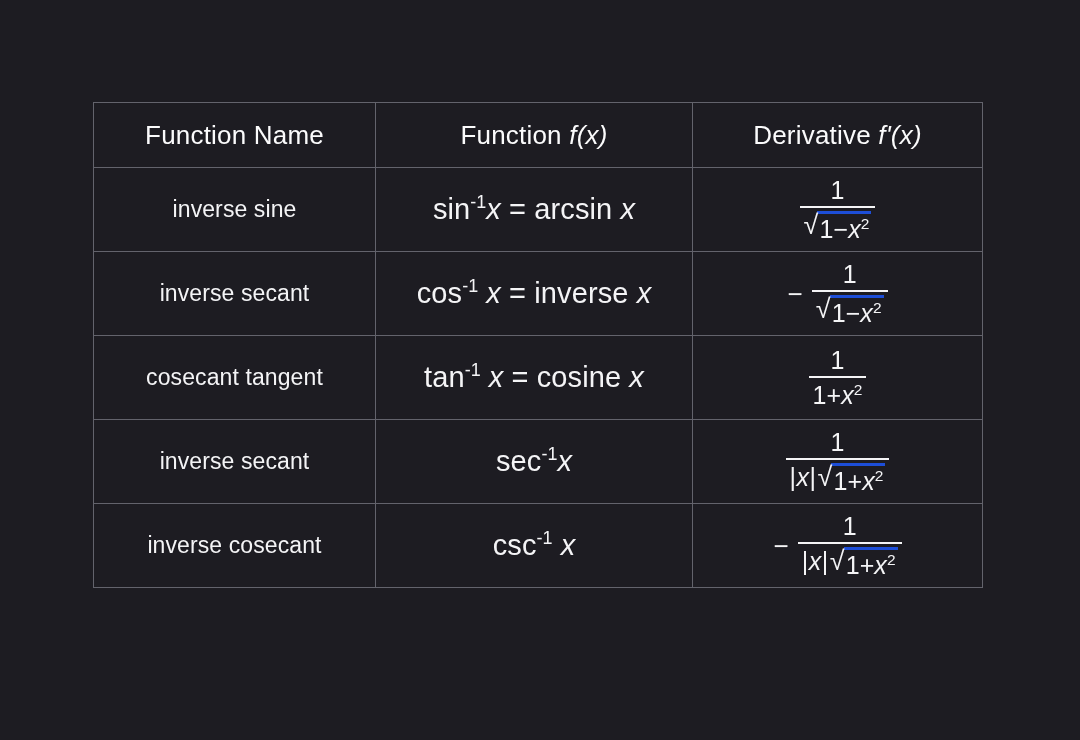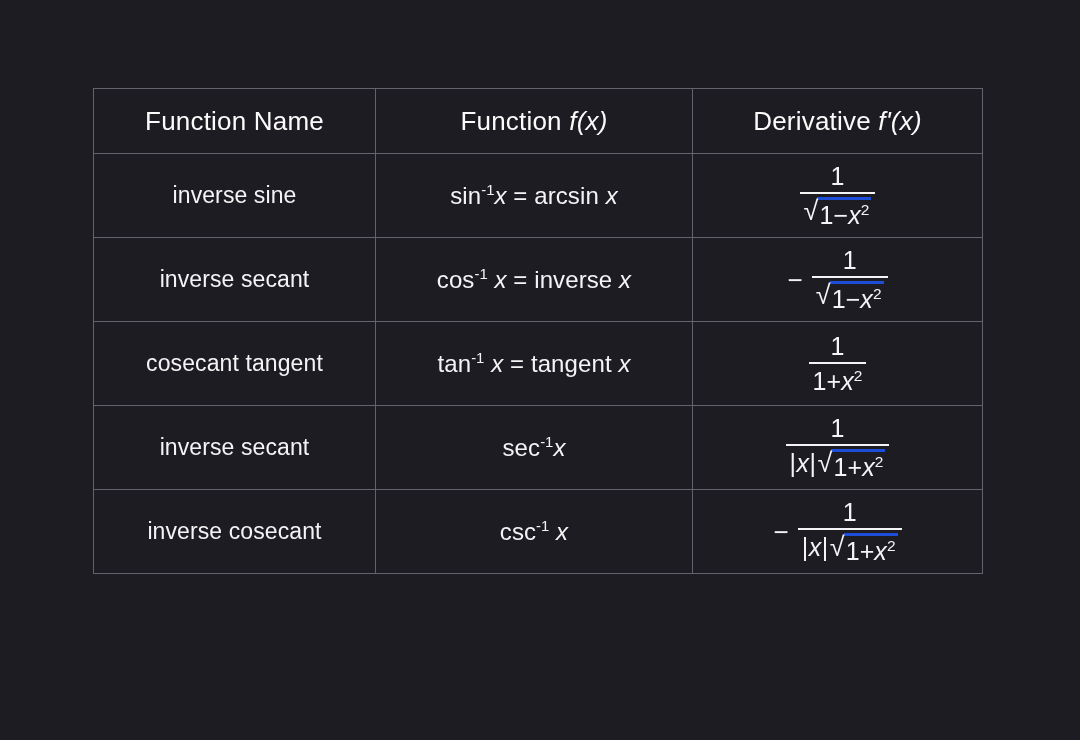--- a/index.html
+++ b/index.html
@@ -16,21 +16,21 @@
 
   #stage {
     position: relative;
     width: 1080px;
     height: 740px;
   }
 
   .deriv-table {
     position: absolute;
     left: 93px;
-    top: 88px;
+    top: 102px;
     width: 889px;
     border-collapse: collapse;
     table-layout: fixed;
     color: #f4f4f6;
     border-radius: 14px;
   }
 
   .deriv-table td,
   .deriv-table th {
     border: 1px solid #63636c;
@@ -51,21 +51,21 @@
     color: #fbfbfc;
   }
 
   tbody td {
     height: 83px;
     font-size: 25px;
     letter-spacing: 0.1px;
   }
 
   .cell-name { font-size: 23px; }
-  .cell-func { font-size: 24px; }
+  .cell-func { font-size: 29px; }
 
   .ital { font-style: italic; }
 
   .sup {
     font-size: 0.62em;
     vertical-align: super;
     line-height: 0;
     letter-spacing: 0;
   }
 
@@ -187,21 +187,21 @@
                   <span class="rad">
                     <span class="surd">√</span>
                     <span class="radicand"><span>1−</span><span class="ital">x</span><span class="sup">2</span></span>
                   </span>
                 </span>
               </span>
             </span></td>
         </tr>
         <tr>
           <td class="cell-name">cosecant tangent</td>
-          <td class="cell-func"><span>tan</span><span class="sup">-1</span><span class="ital"> x</span><span> = </span><span>tangent </span><span class="ital">x</span></td>
+          <td class="cell-func"><span>tan</span><span class="sup">-1</span><span class="ital"> x</span><span> = </span><span>cosine </span><span class="ital">x</span></td>
           <td class="cell-deriv"><span class="frac-wrap">
               <span class="frac">
                 <span class="num">1</span>
                 <span class="bar"></span>
                 <span class="den">
                   <span><span>1+</span><span class="ital">x</span><span class="sup">2</span></span>
                 </span>
               </span>
             </span></td>
         </tr>

